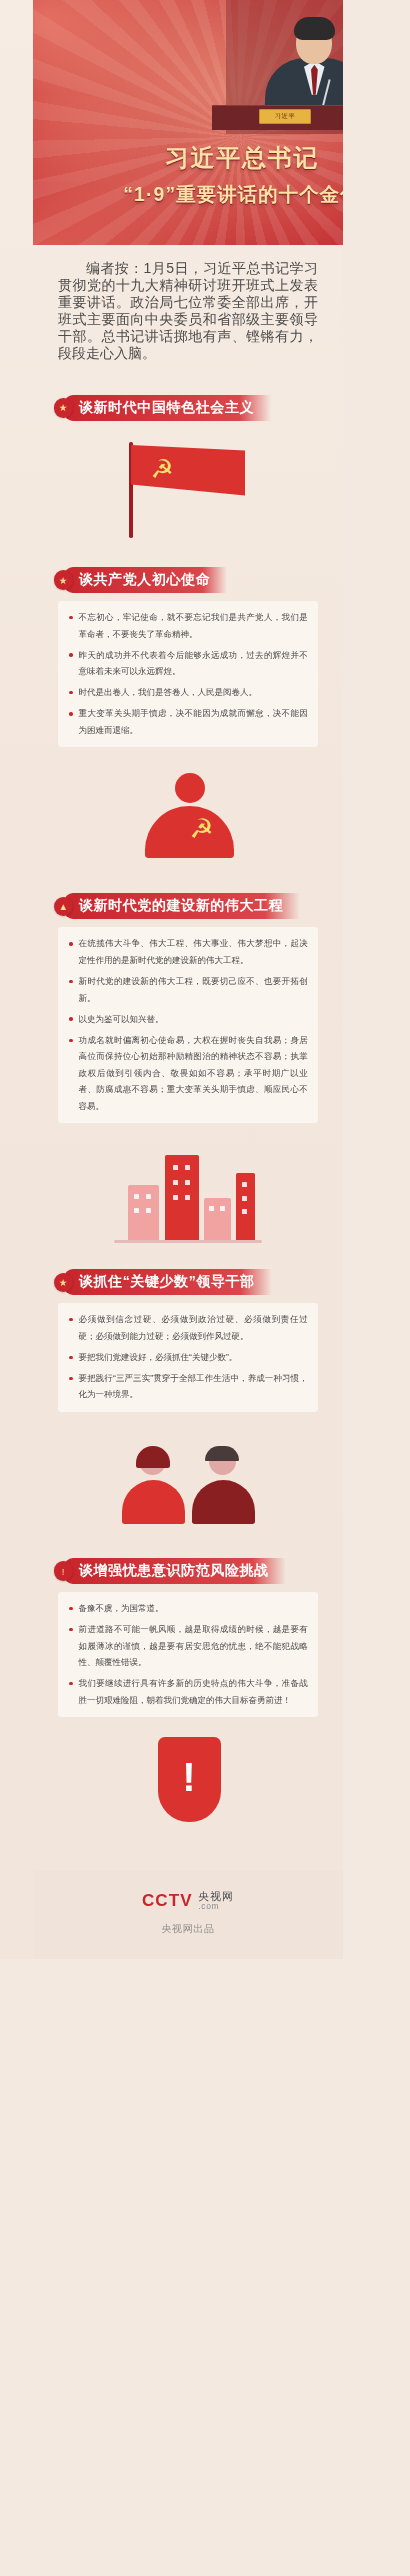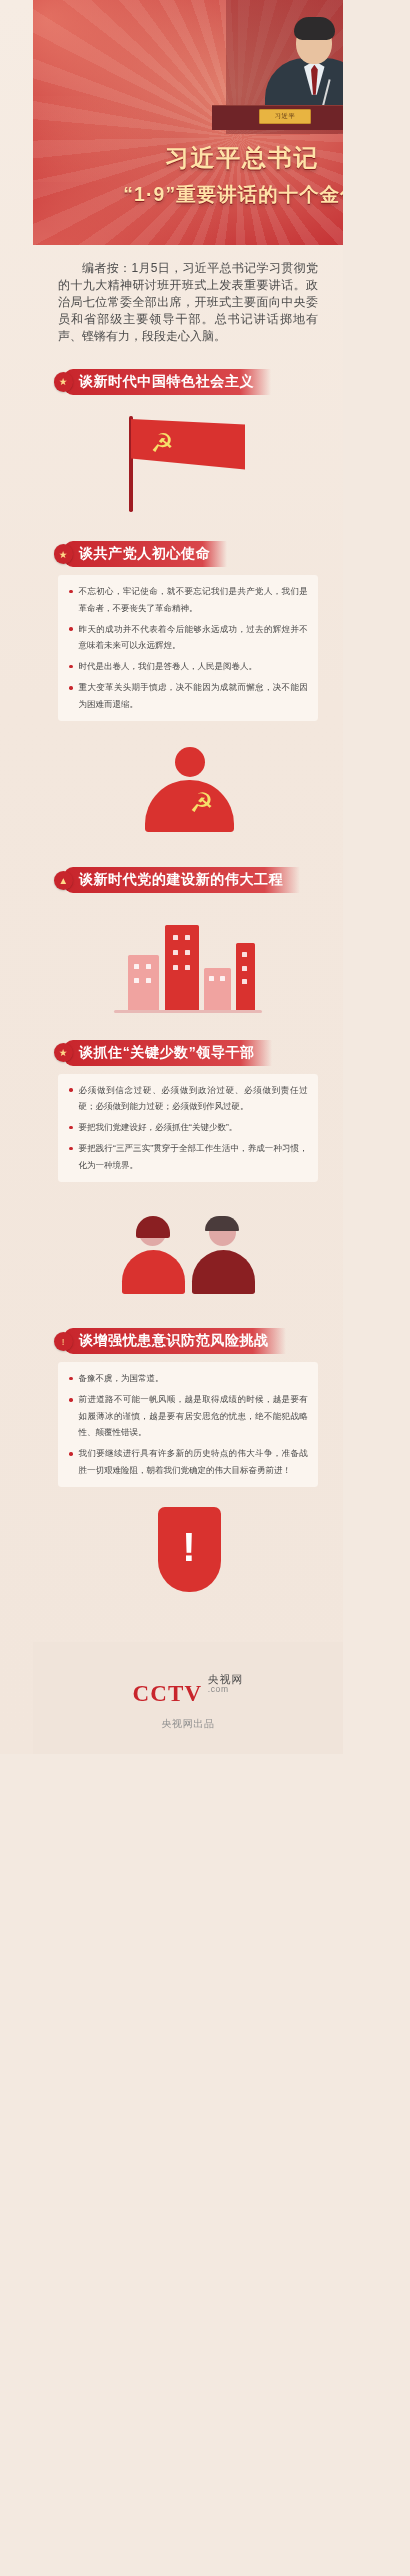--- a/index.html
+++ b/index.html
@@ -164,22 +164,22 @@
     margin-top: 6.8px;
     font-size: 19.4px;
     font-weight: bold;
     color: #ffe2a8;
     letter-spacing: 1.1px;
     text-shadow: 0 1.1px 0 #8d1f22, 0 1.7px 3.4px rgba(0,0,0,0.25);
   }
 
   
   .intro {
-    margin: 15px 25px 9px 25px;
-    font-size: 12px;
+    margin: 15px 25px 18px 25px;
+    font-size: 14px;
     line-height: 17px;
     color: #4b4b4b;
     text-align: justify;
     text-indent: 2em;
   }
 
   
   .section { padding: 15px 0 3.4px 0; }
   .sec-head {
     display: flex;
@@ -342,26 +342,25 @@
     background: #f0e4da;
     text-align: center;
   }
   .logo {
     display: inline-flex;
     align-items: center;
     justify-content: center;
     gap: 5.7px;
   }
   .logo .cctv {
-    font-size: 23px;
+    font-size: 17px;
     font-weight: bold;
     color: #c8252c;
     letter-spacing: 1.1px;
-    font-family: Liberation Serif, serif;
-    margin-top: 20px;
+    font-family: Liberation Sans, sans-serif;
   }
   .logo .cn {
     text-align: left;
     line-height: 10.3px;
   }
   .logo .cn .big { font-size: 10.8px; color: #4a4a4a; letter-spacing: 1.1px; }
   .logo .cn .sml { font-size: 8.5px; color: #8a8a8a; letter-spacing: 0.6px; }
   .foot-note {
     margin-top: 10.3px;
     font-size: 10px;
@@ -432,20 +431,26 @@
       <div class="body"></div>
       <div class="emblem">☭</div>
     </div>
   </div>
 
   <div class="section">
     <div class="sec-head">
       <div class="sec-badge">▲</div>
       <div class="sec-title">谈新时代党的建设新的伟大工程</div>
     </div>
+    <div class="bullets">
+      <div class="bullet">在统揽伟大斗争、伟大工程、伟大事业、伟大梦想中，起决定性作用的是新时代党的建设新的伟大工程。</div>
+      <div class="bullet">新时代党的建设新的伟大工程，既要切己应不、也要开拓创新。</div>
+      <div class="bullet">以史为鉴可以知兴替。</div>
+      <div class="bullet">功成名就时偏离初心使命易，大权在握时丧失自我易；身居高位而保持位心初始那种励精图治的精神状态不容易；执掌政权后做到引领内合、敬畏如如不容易；承平时期广以业者、防腐成惠不容易；重大变革关头期手慎虑、顺应民心不容易。</div>
+    </div>
     <div class="illus ill-city">
       <div class="ground"></div>
       <div class="b light" style="left:25px; width:31px; height:55px;">
         <div class="win" style="left:6.8px; top:9px;"></div>
         <div class="win" style="left:18px; top:9px;"></div>
         <div class="win" style="left:6.8px; top:23px;"></div>
         <div class="win" style="left:18px; top:23px;"></div>
       </div>
       <div class="b" style="left:62px; width:34px; height:85px;">
         <div class="win" style="left:8px; top:10.3px;"></div>

